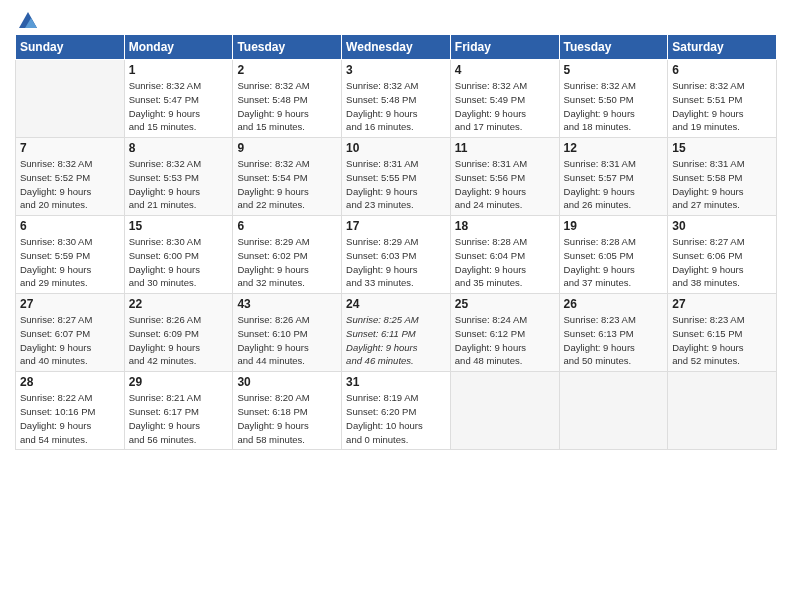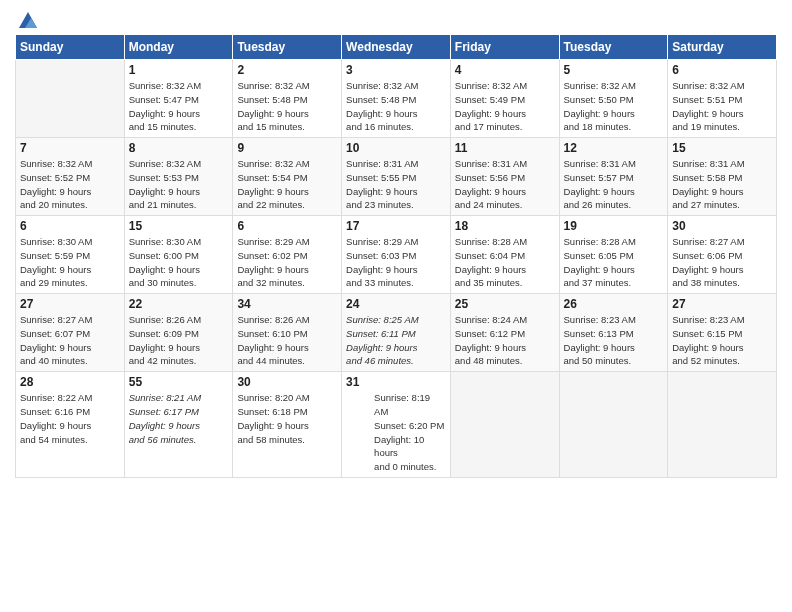--- a/index.html
+++ b/index.html
@@ -270,21 +270,21 @@
 and 40 minutes.</div>
           </td>
           <td>
             <span class="day-number">22</span>
             <div class="day-info" style="white-space: pre-line;">Sunrise: 8:26 AM
 Sunset: 6:09 PM
 Daylight: 9 hours
 and 42 minutes.</div>
           </td>
           <td>
-            <span class="day-number">34</span>
+            <span class="day-number">43</span>
             <div class="day-info" style="white-space: pre-line;">Sunrise: 8:26 AM
 Sunset: 6:10 PM
 Daylight: 9 hours
 and 44 minutes.</div>
           </td>
           <td>
             <span class="day-number">24</span>
             <div class="day-info" style="white-space: pre-line; font-style: italic;">Sunrise: 8:25 AM
 Sunset: 6:11 PM
 Daylight: 9 hours
@@ -309,41 +309,41 @@
             <div class="day-info" style="white-space: pre-line;">Sunrise: 8:23 AM
 Sunset: 6:15 PM
 Daylight: 9 hours
 and 52 minutes.</div>
           </td>
         </tr>
         <tr>
           <td>
             <span class="day-number">28</span>
             <div class="day-info" style="white-space: pre-line;">Sunrise: 8:22 AM
-Sunset: 6:16 PM
+Sunset: 10:16 PM
 Daylight: 9 hours
 and 54 minutes.</div>
           </td>
           <td>
-            <span class="day-number">55</span>
-            <div class="day-info" style="white-space: pre-line; font-style: italic;">Sunrise: 8:21 AM
+            <span class="day-number">29</span>
+            <div class="day-info" style="white-space: pre-line;">Sunrise: 8:21 AM
 Sunset: 6:17 PM
 Daylight: 9 hours
 and 56 minutes.</div>
           </td>
           <td>
             <span class="day-number">30</span>
             <div class="day-info" style="white-space: pre-line;">Sunrise: 8:20 AM
 Sunset: 6:18 PM
 Daylight: 9 hours
 and 58 minutes.</div>
           </td>
           <td>
             <span class="day-number">31</span>
-            <div class="day-info" style="white-space: pre-line; margin-left: 28px;">Sunrise: 8:19 AM
+            <div class="day-info" style="white-space: pre-line;">Sunrise: 8:19 AM
 Sunset: 6:20 PM
 Daylight: 10 hours
 and 0 minutes.</div>
           </td>
           <td class="empty-cell"></td>
           <td class="empty-cell"></td>
           <td class="empty-cell"></td>
         </tr>
       </tbody>
   </table>

